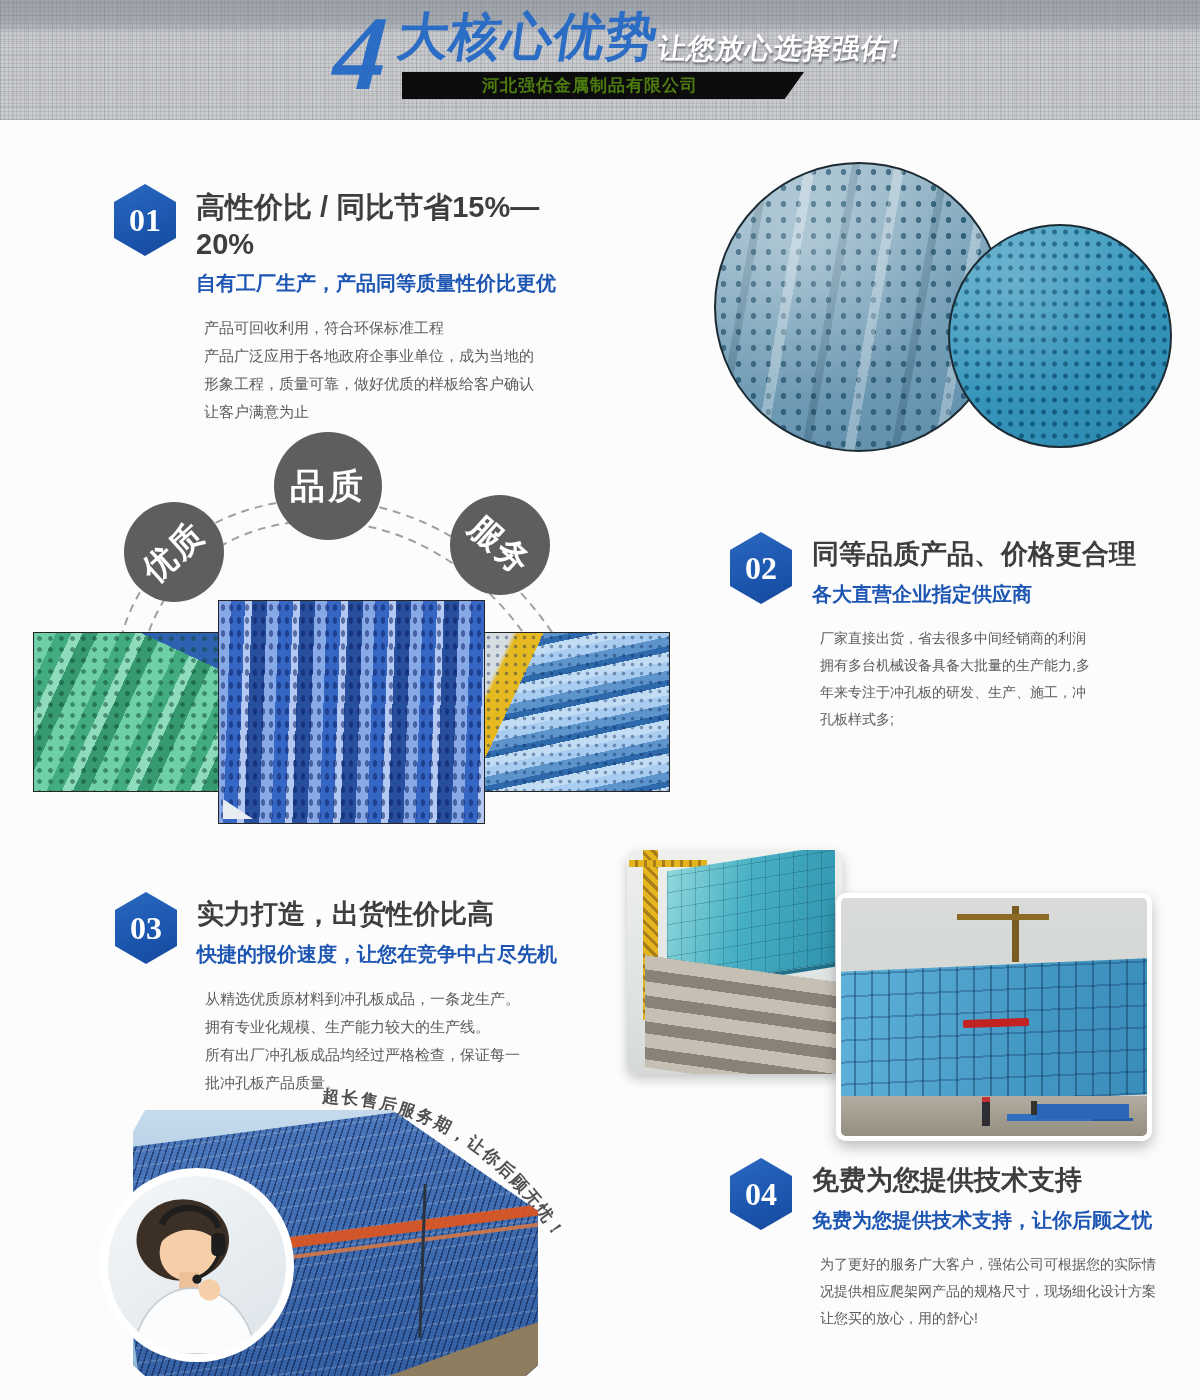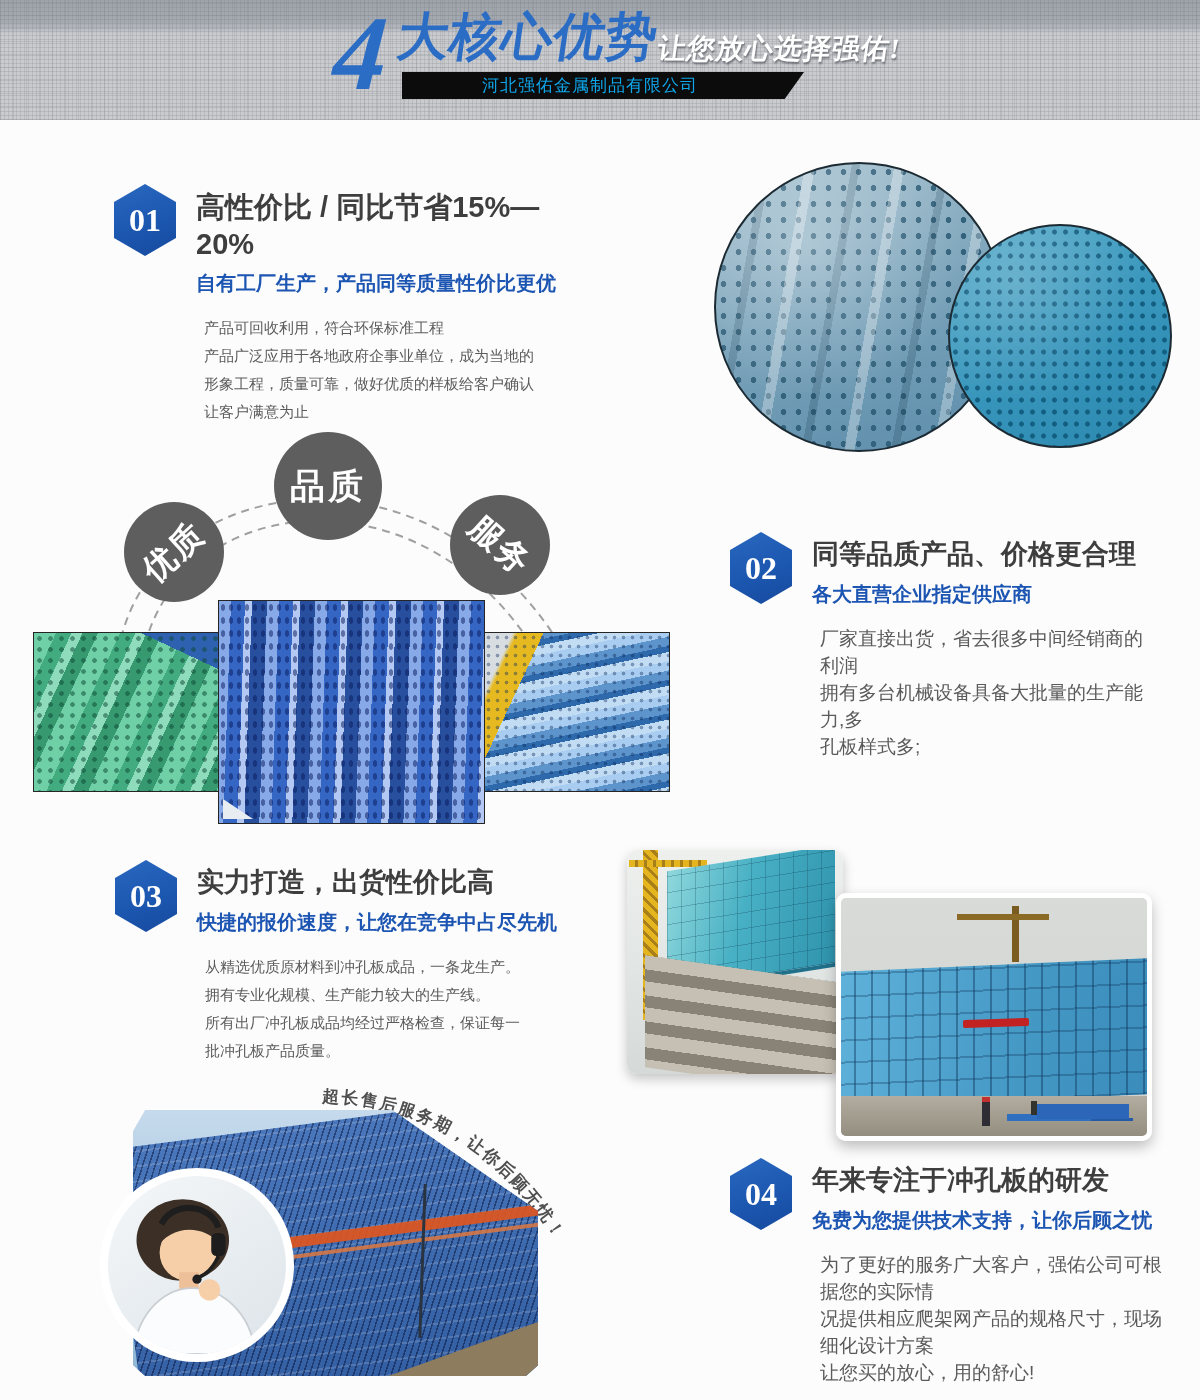--- a/index.html
+++ b/index.html
@@ -18,40 +18,40 @@
   .hdr-num{position:absolute;left:334px;top:2px;font-family:"Liberation Serif",serif;
     font-size:106px;line-height:104px;font-weight:bold;font-style:italic;color:#2b6cc5;transform:skewX(-4deg);}
   .hdr-title{position:absolute;left:398px;top:10px;font-family:"Liberation Serif",serif;
     font-size:51px;line-height:54px;font-weight:bold;color:#2b6cc5;transform:skewX(-8deg);letter-spacing:1px;}
   .hdr-tag{position:absolute;left:658px;top:30px;font-family:"Liberation Serif",serif;
     font-size:28px;font-weight:bold;color:#ffffff;transform:skewX(-8deg);
     text-shadow:1px 2px 2px rgba(40,44,52,.55);letter-spacing:1px;}
   .hdr-bar{position:absolute;left:402px;top:72px;width:402px;height:27px;background:#0c0c0d;
     clip-path:polygon(0 0,100% 0,95.2% 100%,0 100%);
     display:flex;align-items:center;justify-content:center;}
-  .hdr-bar span{color:#0ea5e9;font-size:17px;font-weight:normal;letter-spacing:1px;padding-right:26px;}
+  .hdr-bar span{color:#4d7c0f;font-size:17px;font-weight:bold;letter-spacing:1px;padding-right:26px;}
 
   
   .decor{position:absolute;left:0;top:0;z-index:1;pointer-events:none;}
   .dash{fill:none;stroke:#a0a0a0;stroke-width:2;stroke-dasharray:8 6;}
   .cap{font-family:"Liberation Sans",sans-serif;font-size:17px;font-weight:bold;fill:#4f4f4f;letter-spacing:2px;}
 
   
   .sec{position:absolute;z-index:6;}
   .hex{position:absolute;left:0;top:0;width:62px;height:72px;
     background:linear-gradient(160deg,#2a68c0 0%,#1c57b0 55%,#164a9e 100%);
     clip-path:polygon(50% 0,100% 25%,100% 75%,50% 100%,0 75%,0 25%);
     color:#fff;display:flex;align-items:center;justify-content:center;
     font-family:"Liberation Serif",serif;font-weight:bold;font-size:32px;}
   .sec .txt{margin-left:82px;}
   .t-sans{margin:4px 0 0 0;font-family:"Liberation Sans",sans-serif;font-weight:bold;font-size:29px;color:#3e3e3e;}
   .t-serif{margin:4px 0 0 0;font-family:"Liberation Serif",serif;font-weight:bold;font-size:27px;color:#3e3e3e;}
   .sub{margin:9px 0 0 0;font-family:"Liberation Serif",serif;font-weight:bold;font-size:20px;color:#1c55b2;}
   .bd{margin-top:17px;font-size:15px;color:#5b5b5b;line-height:28px;margin-left:8px;}
-  .bd-sm{font-size:19px;line-height:27px;}
+  .bd-sm{font-size:14px;line-height:27px;}
 
   
   .mcirc{position:absolute;border-radius:50%;border:2px solid #1c2b33;}
   #circ-big{left:714px;top:162px;width:286px;height:286px;z-index:2;
     background-image:
       radial-gradient(circle at 32% 28%, rgba(255,255,255,.30), rgba(255,255,255,0) 55%),
       repeating-linear-gradient(100deg, rgba(255,255,255,.30) 0 10px, rgba(255,255,255,0) 10px 46px, rgba(18,52,74,.20) 46px 54px, rgba(255,255,255,0) 54px 88px),
       radial-gradient(#33627c 2.5px, rgba(0,0,0,0) 3.1px),
       linear-gradient(165deg,#a6c1cf 0%,#7aa3ba 50%,#5d8dab 100%);
     background-size:auto,auto,15px 16px,auto;}
@@ -212,47 +212,48 @@
   <div class="sec" style="left:730px;top:532px;width:420px;">
     <div class="hex">
       <span>02</span>
     </div>
     <div class="txt">
       <h2 class="t-serif">同等品质产品、价格更合理</h2>
       <h3 class="sub">各大直营企业指定供应商</h3>
       <div class="bd bd-sm">
         <div>厂家直接出货，省去很多中间经销商的利润</div>
         <div>拥有多台机械设备具备大批量的生产能力,多</div>
+        <div>年来专注于冲孔板的研发、生产、施工，冲</div>
         <div>孔板样式多;</div>
       </div>
     </div>
   </div>
 
-  <div class="sec" style="left:115px;top:860px;width:470px;">
+  <div class="sec" style="left:115px;top:892px;width:470px;">
     <div class="hex">
       <span>03</span>
     </div>
     <div class="txt">
       <h2 class="t-serif">实力打造，出货性价比高</h2>
       <h3 class="sub">快捷的报价速度，让您在竞争中占尽先机</h3>
       <div class="bd">
         <div>从精选优质原材料到冲孔板成品，一条龙生产。</div>
         <div>拥有专业化规模、生产能力较大的生产线。</div>
         <div>所有出厂冲孔板成品均经过严格检查，保证每一</div>
         <div>批冲孔板产品质量。</div>
       </div>
     </div>
   </div>
 
   <div class="sec" style="left:730px;top:1158px;width:440px;">
     <div class="hex">
       <span>04</span>
     </div>
     <div class="txt">
-      <h2 class="t-serif">年来专注于冲孔板的研发</h2>
+      <h2 class="t-serif">免费为您提供技术支持</h2>
       <h3 class="sub">免费为您提供技术支持，让你后顾之忧</h3>
       <div class="bd bd-sm">
         <div>为了更好的服务广大客户，强佑公司可根据您的实际情</div>
         <div>况提供相应爬架网产品的规格尺寸，现场细化设计方案</div>
         <div>让您买的放心，用的舒心!</div>
       </div>
     </div>
   </div>
 
   <div class="cphoto" id="cphoto-left">

